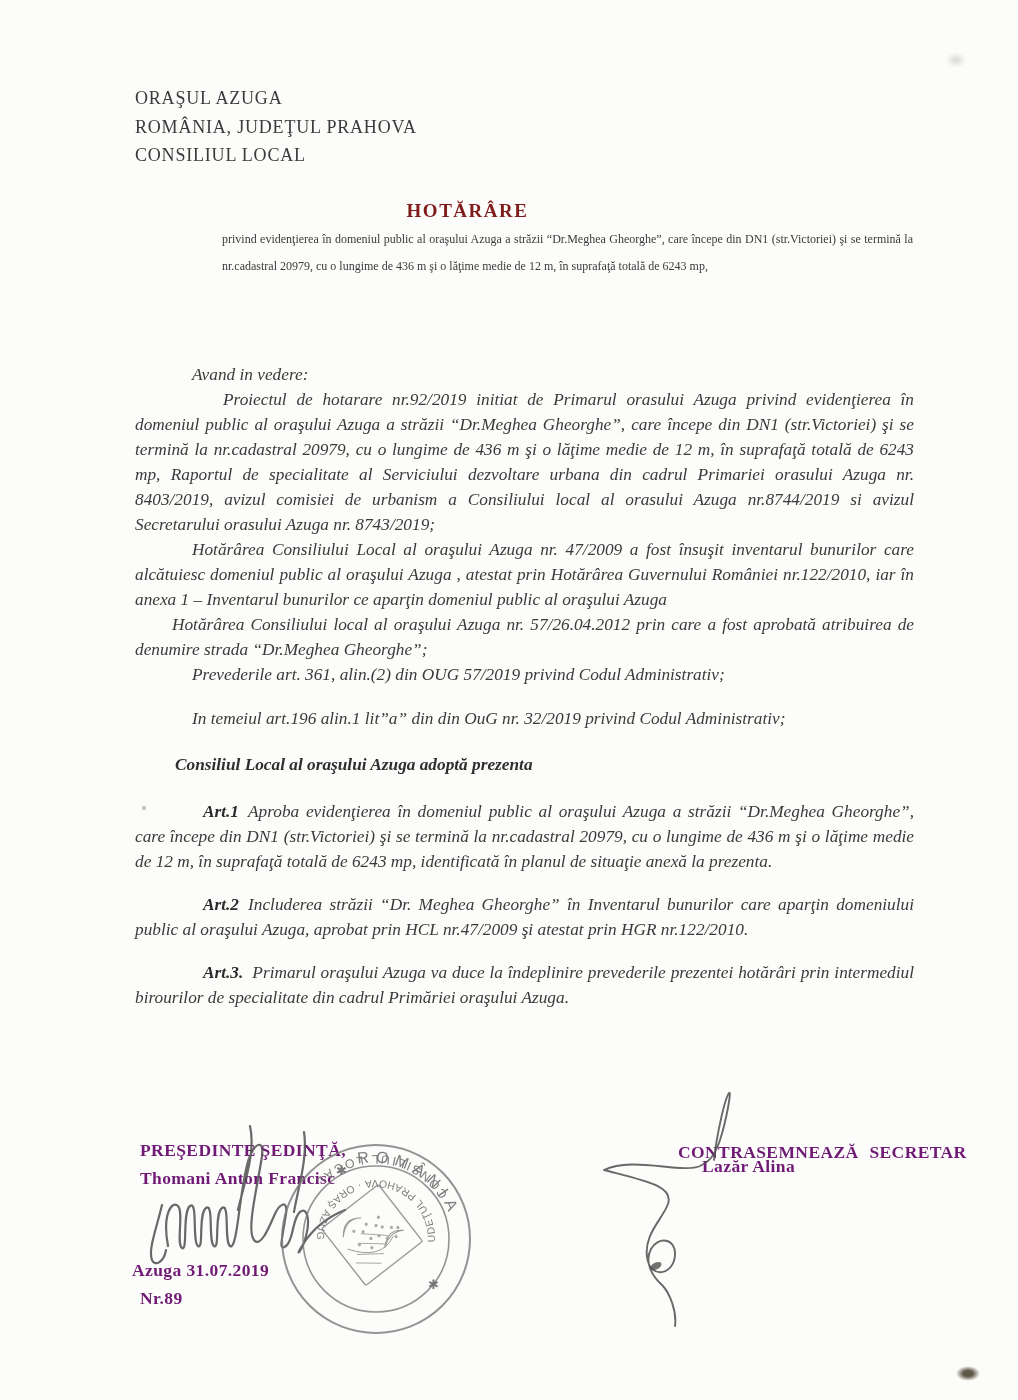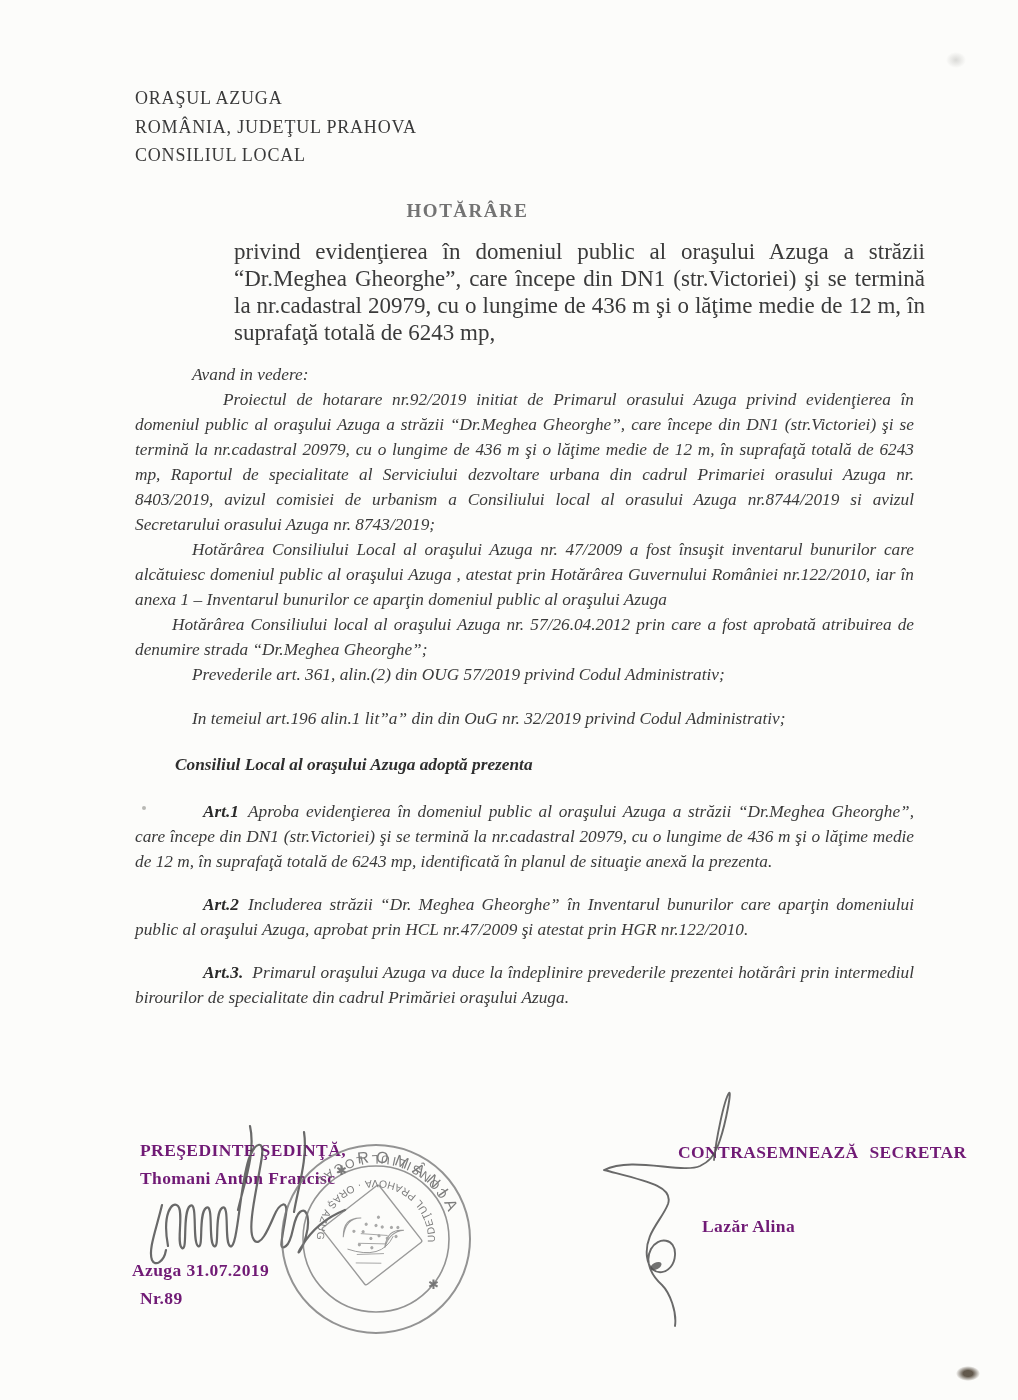--- a/index.html
+++ b/index.html
@@ -10,25 +10,25 @@
     font-family: "Liberation Serif", "DejaVu Serif", serif;
     color: #3a3a3a;
   }
   .letterhead {
     position: absolute; left: 135px; top: 84px;
     font-size: 18px; line-height: 28.5px; letter-spacing: 0.8px;
   }
   .doc-title {
     position: absolute; left: 135px; top: 200px; width: 665px; margin: 0;
     text-align: center; font-size: 19px; font-weight: bold; letter-spacing: 1.5px;
-    color: #737373;
+    color: #7f1d1d;
   }
   .doc-subtitle {
-    position: absolute; left: 222px; top: 226px; width: 691px; margin: 12px;
-    font-size: 23px; line-height: 27px; text-align: justify;
+    position: absolute; left: 222px; top: 226px; width: 691px; margin: 0;
+    font-size: 12px; line-height: 27px; text-align: justify;
   }
   .doc-body {
     position: absolute; left: 135px; top: 362px; width: 779px;
     font-size: 17.3px; line-height: 25px;
   }
   .doc-body p { margin: 0; text-align: justify; font-style: italic; }
   .preamble-heading { text-indent: 57px; text-align: left !important; }
   .ind-lg { text-indent: 88px; }
   .ind-md { text-indent: 57px; }
   .ind-sm { text-indent: 37px; }
@@ -42,21 +42,21 @@
   .article { margin-top: 22px !important; text-indent: 68px; }
   .article + .article { margin-top: 18px !important; }
   .article b { padding-right: 9px; color: #2a2a2a; }
   .sig {
     position: absolute; font-weight: bold; font-size: 17.5px;
     letter-spacing: 0.4px; color: #701a75; white-space: nowrap;
   }
   .sig-president-title { left: 140px; top: 1140px; }
   .sig-president-name { left: 140px; top: 1168px; }
   .sig-secretary-title { left: 630px; top: 1142px; word-spacing: 6px; margin-left: 48px; }
-  .sig-secretary-name { left: 702px; top: 1216px; }
+  .sig-secretary-name { left: 702px; top: 1156px; }
   .footer-date { left: 132px; top: 1260px; }
   .footer-number { left: 140px; top: 1288px; }
   .svg-overlay { position: absolute; pointer-events: none; }
   .stamp-svg { left: 270px; top: 1135px; width: 212px; height: 210px; }
   .sig-president-svg { left: 128px; top: 1118px; width: 245px; height: 155px; }
   .sig-secretary-svg { left: 588px; top: 1082px; width: 165px; height: 255px; }
   .stamp-arc-text { font-family: "Liberation Sans", sans-serif; }
   .smudge { position: absolute; border-radius: 50%; }
   .smudge-top { left: 946px; top: 52px; width: 20px; height: 16px;
     background: radial-gradient(closest-side, #9a9a96, transparent); opacity: .35; }

